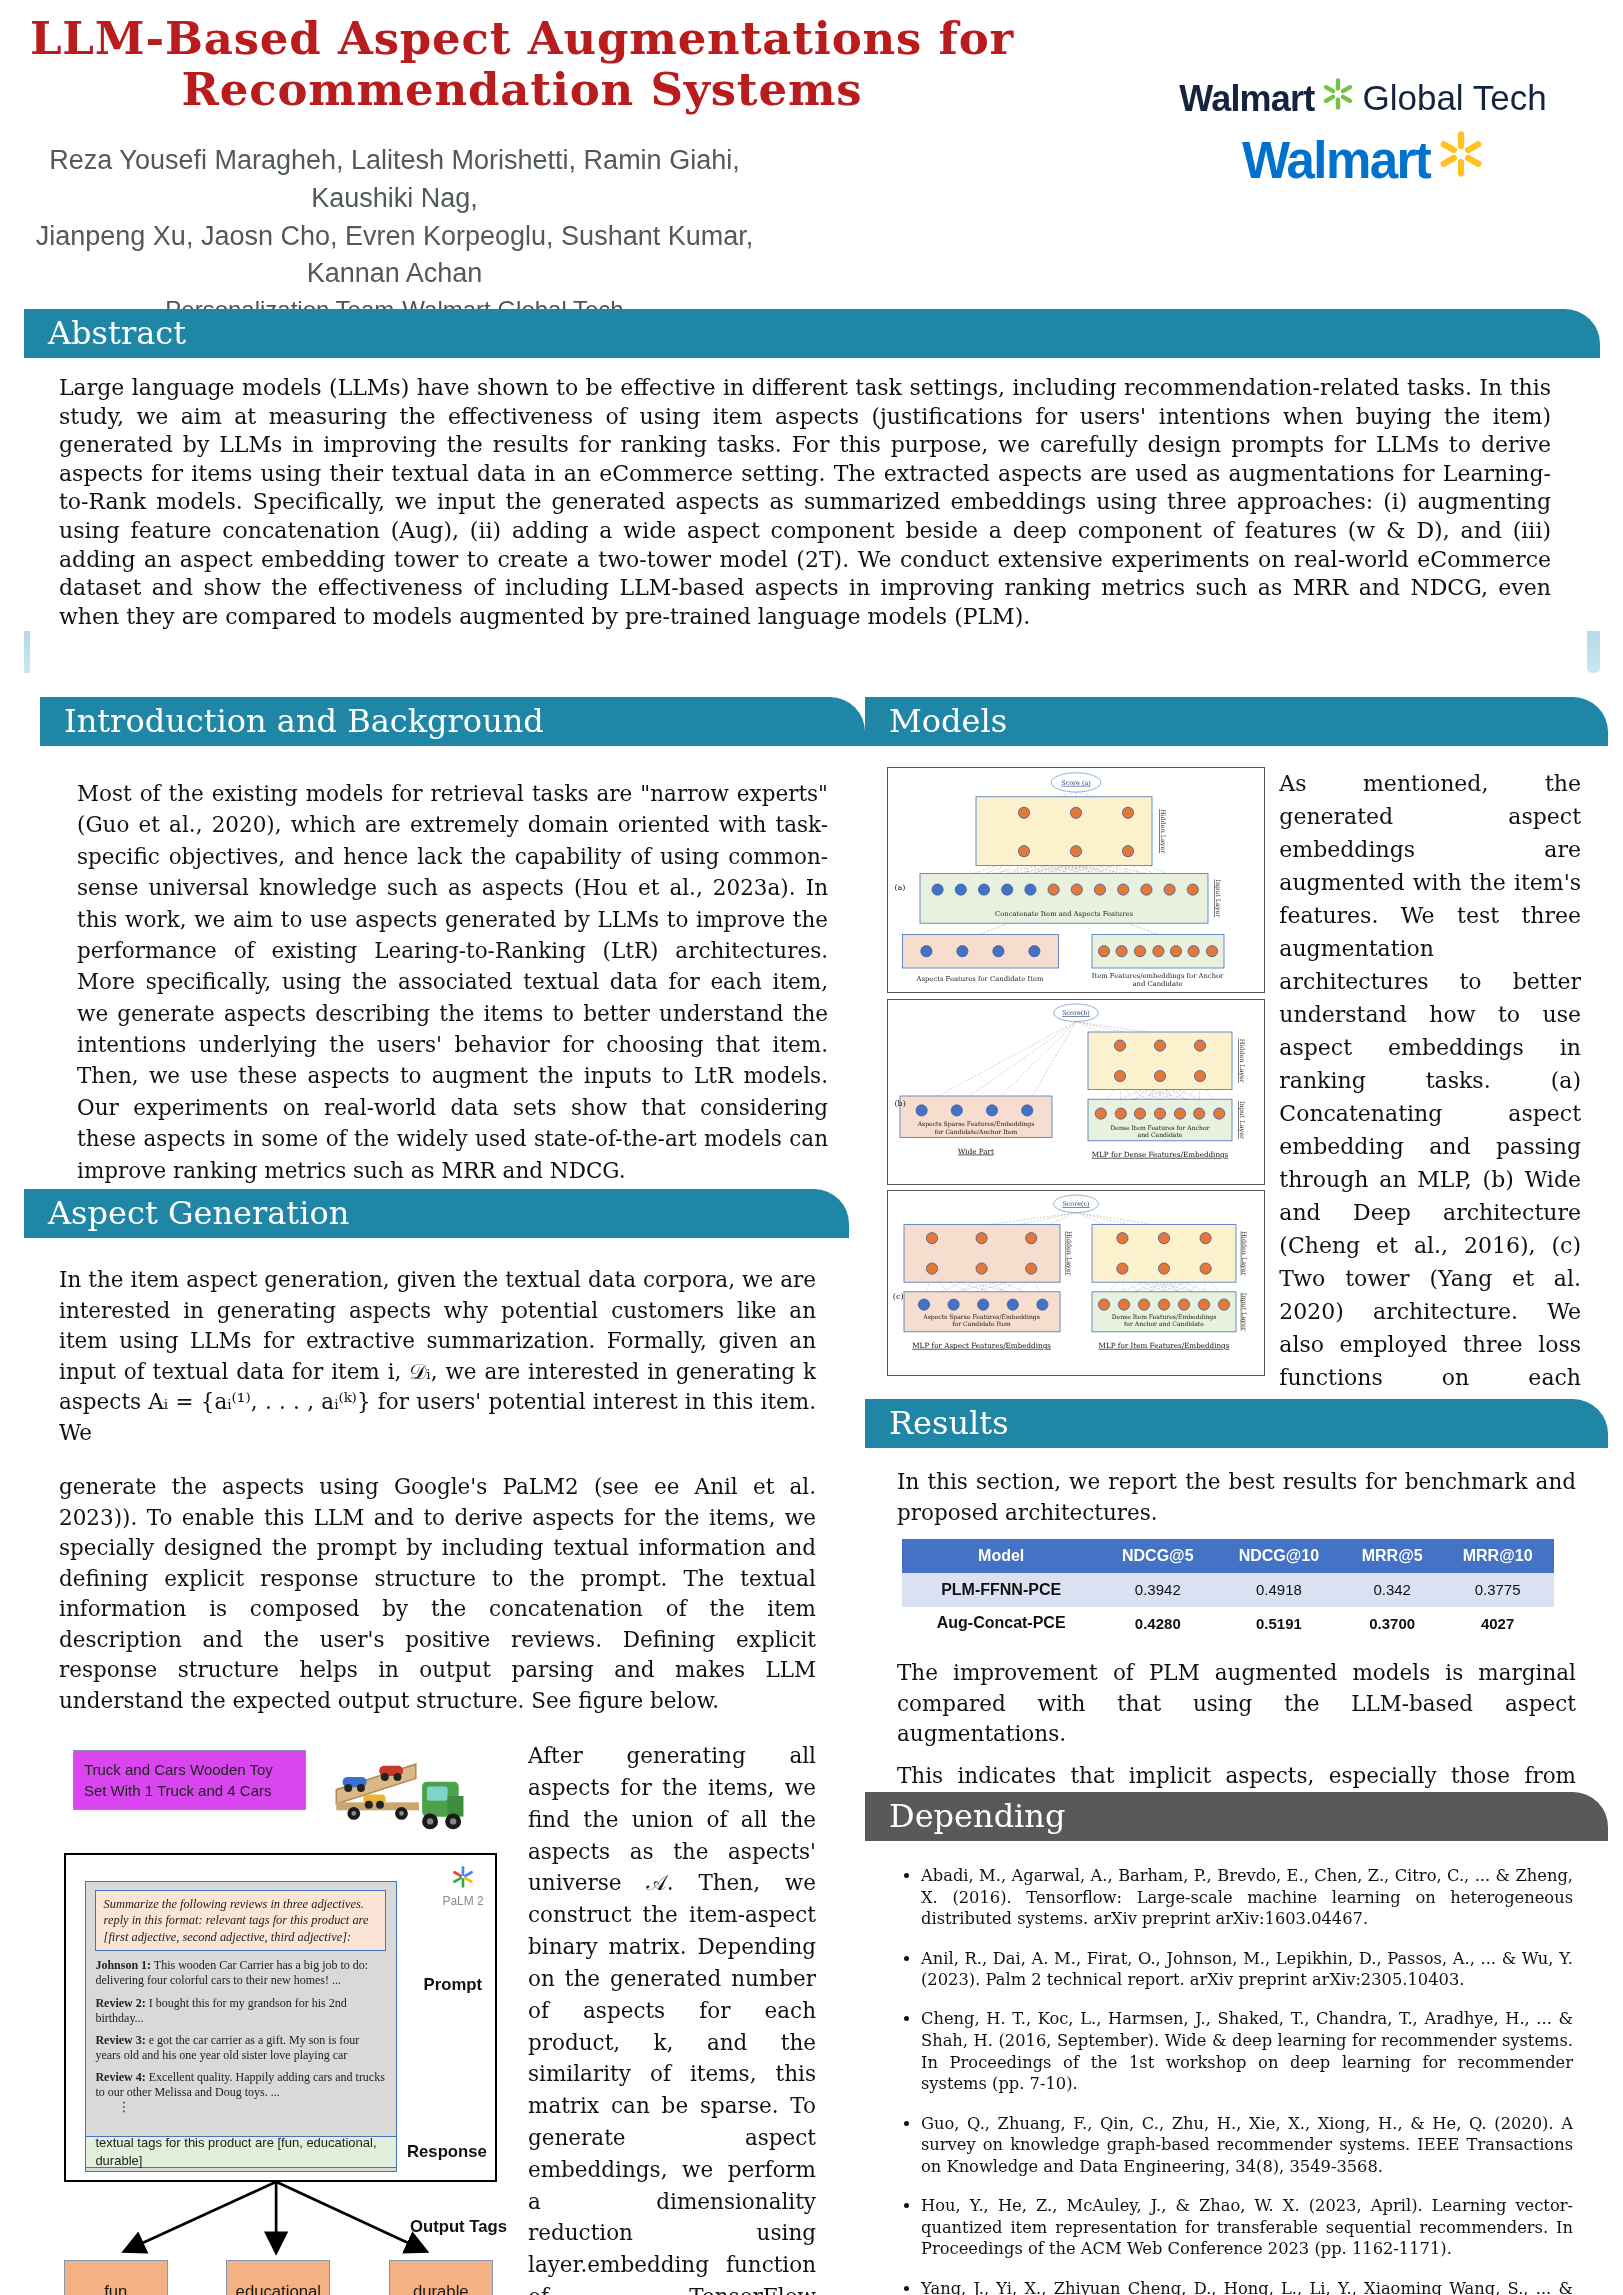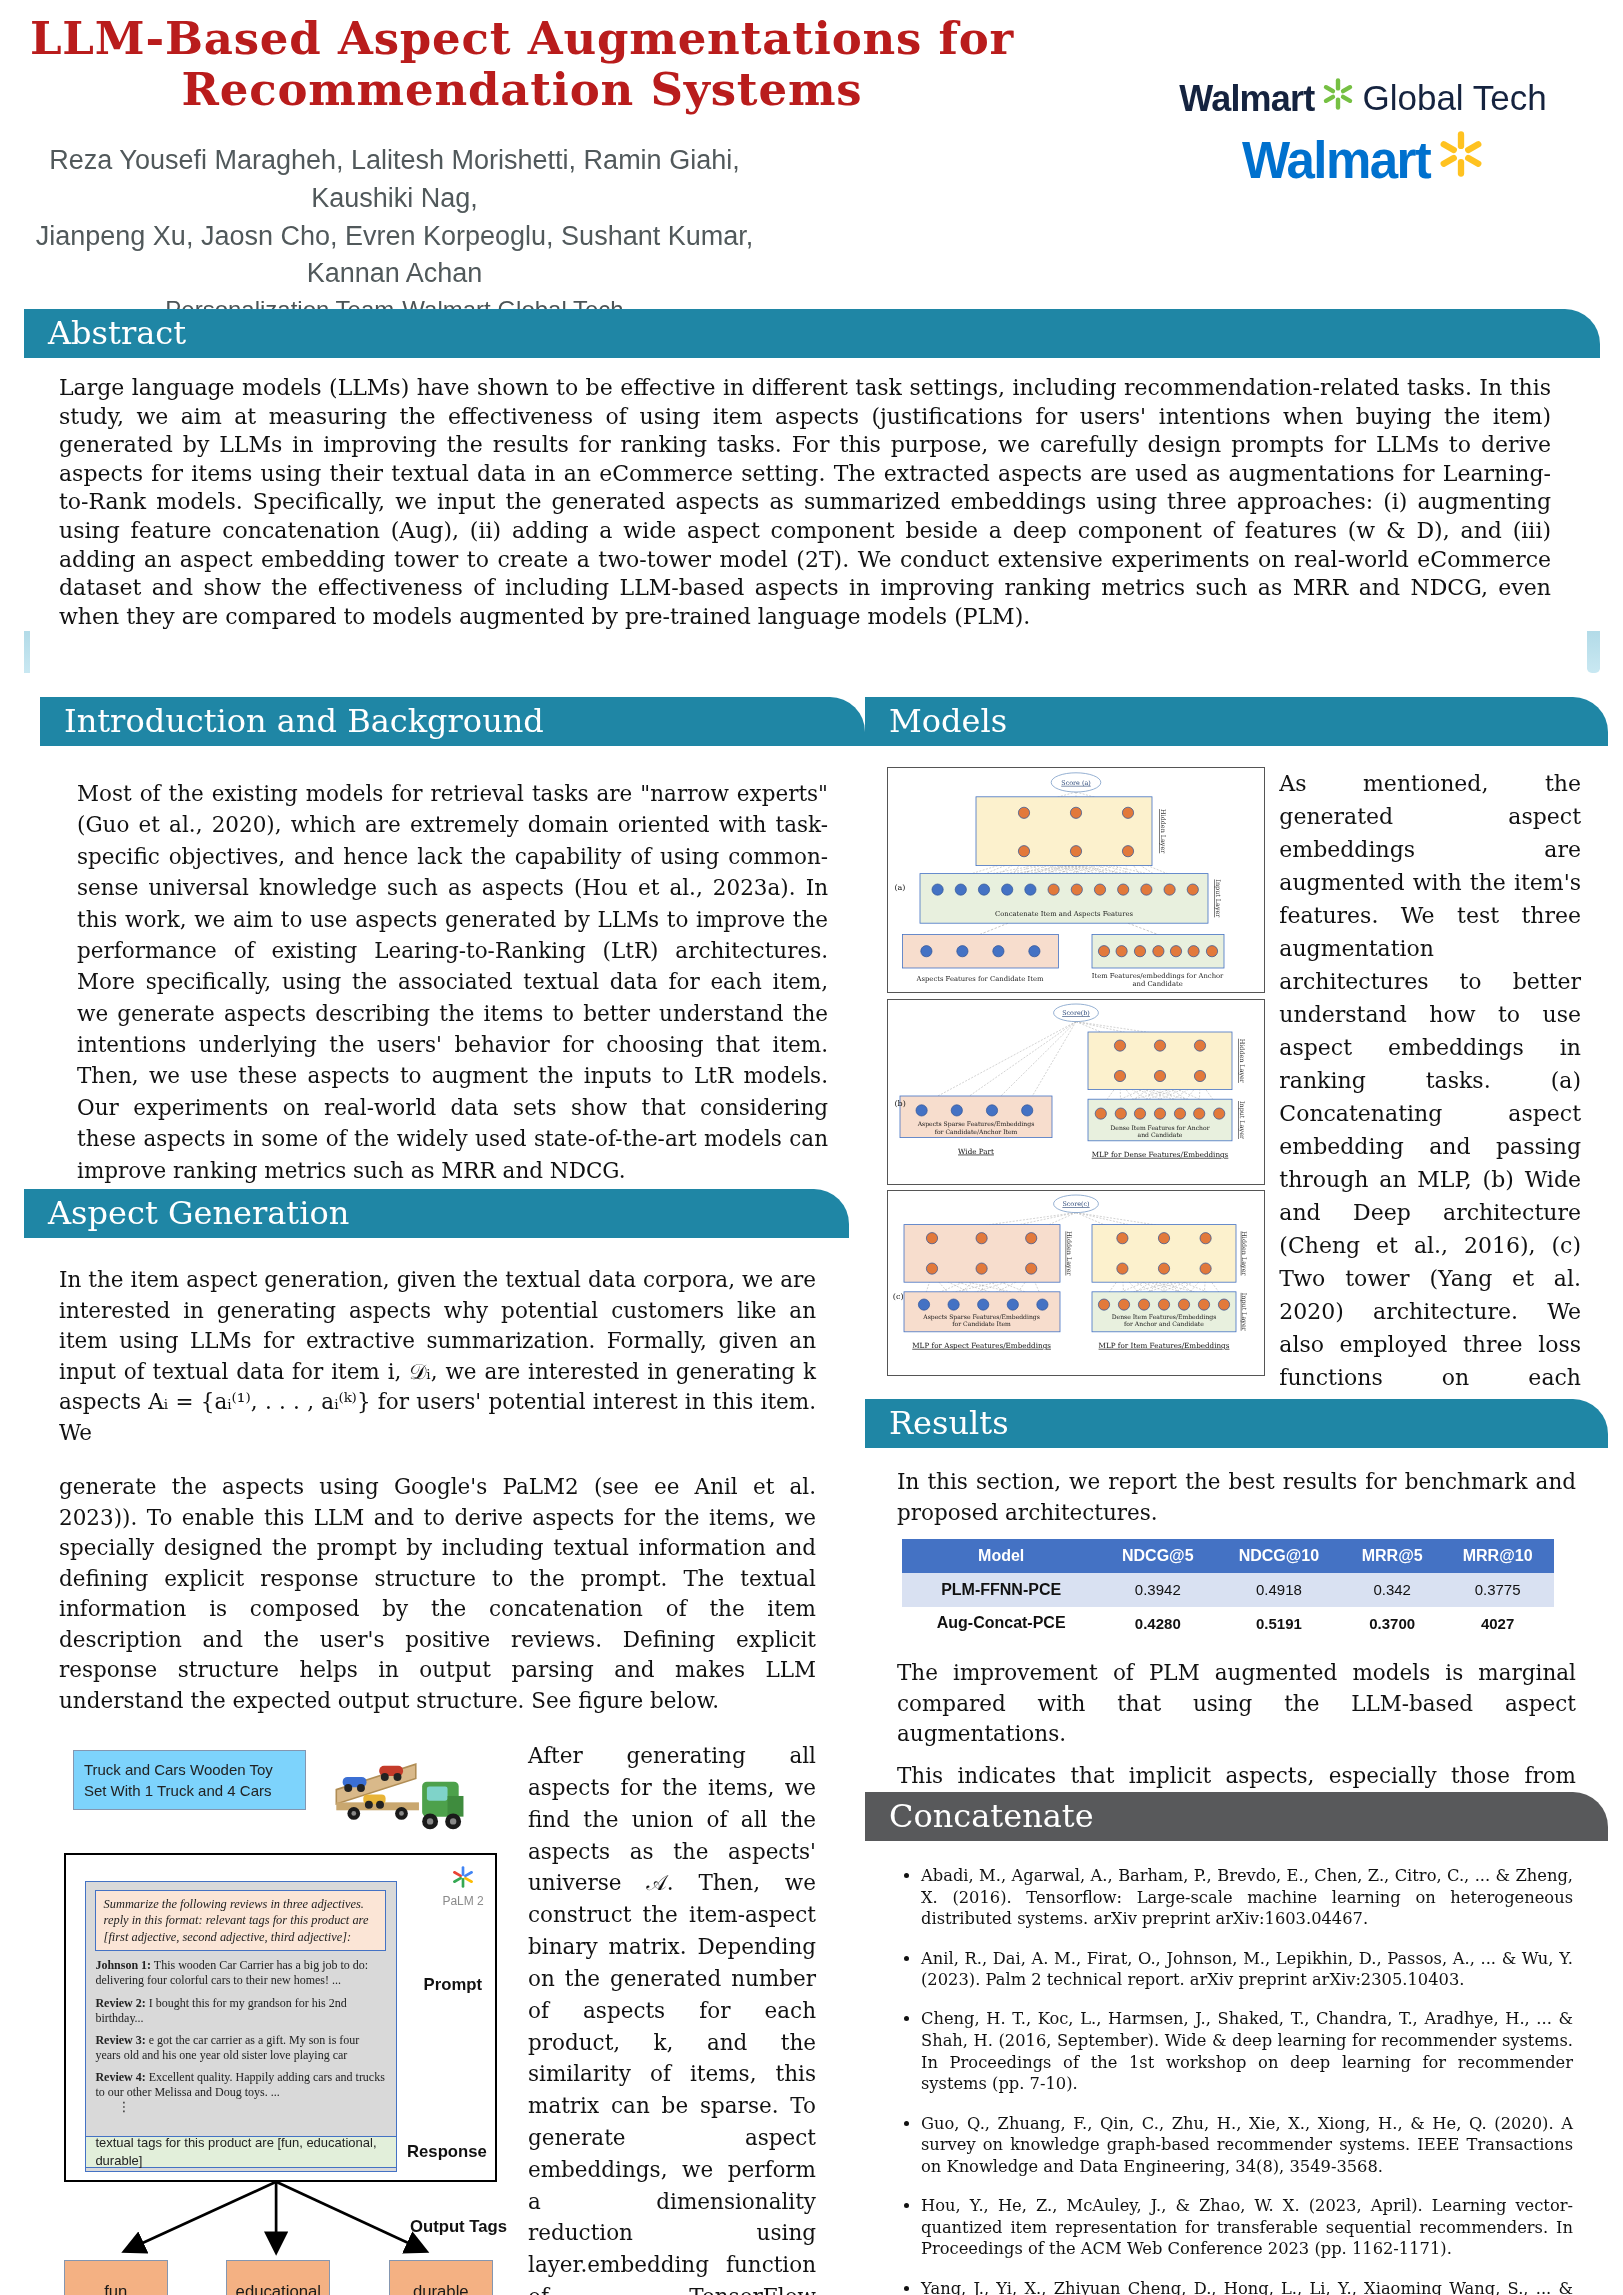--- a/index.html
+++ b/index.html
@@ -42,21 +42,21 @@
   .intro-text{padding:32px 37px 0 37px;font-size:21.5px;line-height:1.46;}
 
   
   .aspect-body{padding:27px 33px 0 35px;font-size:21.5px;line-height:1.42;}
   .aspect-body p{margin:0 0 24px 0;}
   .aspect-row{display:flex;gap:21px;align-items:flex-start;}
   .fig-col{width:448px;flex:0 0 448px;position:relative;height:590px;
            font-family:"Liberation Sans",sans-serif;}
   .side-col{flex:1;font-size:21.5px;line-height:1.48;}
 
-  .prod-title{position:absolute;left:14.3px;top:9.6px;width:212px;background:#7dd3fc;
+  .prod-title{position:absolute;left:14.3px;top:9.6px;width:212px;background:#d946ef;
               border:1.6px solid #8496b0;padding:8px 9.6px;font-size:15px;color:#222;font-weight:500;}
   .toy-img{position:absolute;left:263px;top:0px;}
   .bigbox{position:absolute;left:4.8px;top:113px;width:429px;height:325px;border:2.4px solid #000;background:#fff;}
   .graybox{position:absolute;left:19px;top:25.5px;width:312px;height:291px;background:#d9d9d9;
            border:1.6px solid #4472c4;padding:8px 9.6px;box-sizing:border-box;font-family:Liberation Serif, serif;}
   .instr{background:#fbe5d6;border:1.6px solid #4472c4;font-style:italic;font-size:12.4px;
          line-height:1.3;padding:5.6px 7.2px;color:#222;}
   .review{font-size:12px;line-height:1.25;margin-top:7.2px;color:#222;}
   .review b{font-weight:bold;}
   .vdots{font-size:12.8px;margin:1.6px 0 0 22px;color:#222;line-height:0.8;}
@@ -650,21 +650,21 @@
             <td>4027</td>
           </tr>
         </tbody>
       </table>
       <p class="just">The improvement of PLM augmented models is marginal compared with that using the LLM-based aspect augmentations.</p>
       <p class="just">This indicates that implicit aspects, especially those from LLM, might provide more information and hence be important for building the ranking models.</p>
     </div>
   </div>
 
   <div class="section graybars" style="left:865px;top:1792px;width:743px;height:504px;">
-    <div class="sec-head gray">Concatenate</div>
+    <div class="sec-head gray">Depending</div>
     <div class="bar-left"></div>
     <div class="bar-right"></div>
     <div class="sec-body refs-body">
       <ul>
         <li>Abadi, M., Agarwal, A., Barham, P., Brevdo, E., Chen, Z., Citro, C., ... &amp; Zheng, X. (2016). Tensorflow: Large-scale machine learning on heterogeneous distributed systems. arXiv preprint arXiv:1603.04467.</li>
         <li>Anil, R., Dai, A. M., Firat, O., Johnson, M., Lepikhin, D., Passos, A., ... &amp; Wu, Y. (2023). Palm 2 technical report. arXiv preprint arXiv:2305.10403.</li>
         <li>Cheng, H. T., Koc, L., Harmsen, J., Shaked, T., Chandra, T., Aradhye, H., ... &amp; Shah, H. (2016, September). Wide &amp; deep learning for recommender systems. In Proceedings of the 1st workshop on deep learning for recommender systems (pp. 7-10).</li>
         <li>Guo, Q., Zhuang, F., Qin, C., Zhu, H., Xie, X., Xiong, H., &amp; He, Q. (2020). A survey on knowledge graph-based recommender systems. IEEE Transactions on Knowledge and Data Engineering, 34(8), 3549-3568.</li>
         <li>Hou, Y., He, Z., McAuley, J., &amp; Zhao, W. X. (2023, April). Learning vector-quantized item representation for transferable sequential recommenders. In Proceedings of the ACM Web Conference 2023 (pp. 1162-1171).</li>
         <li>Yang, J., Yi, X., Zhiyuan Cheng, D., Hong, L., Li, Y., Xiaoming Wang, S., ... &amp; Chi, E. H. (2020, April). Mixed negative sampling for learning two-tower neural networks in recommendations. In Companion Proceedings of the Web Conference 2020 (pp. 441-447).</li>

